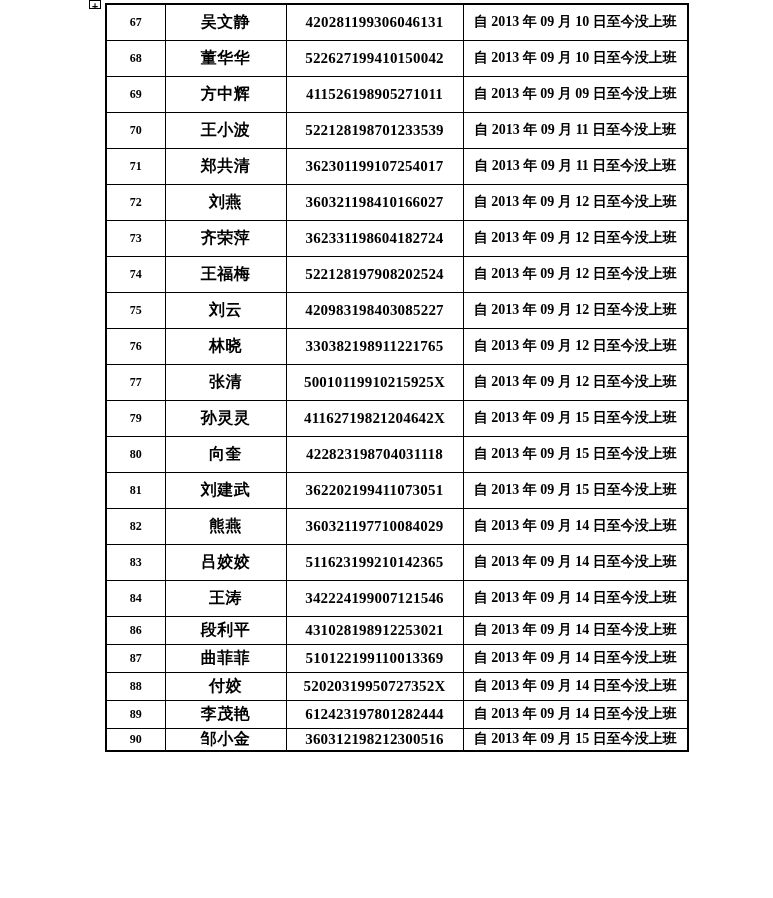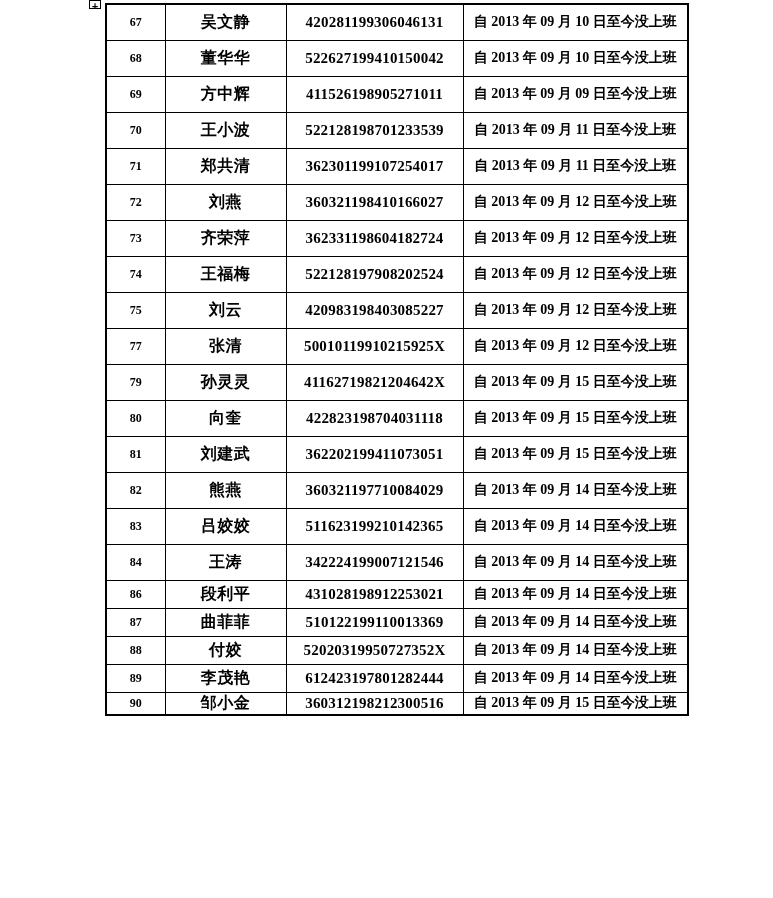--- a/index.html
+++ b/index.html
@@ -126,20 +126,26 @@
           <td class="col-id">522128197908202524</td>
           <td class="col-status">自 2013 年 09 月 12 日至今没上班</td>
         </tr>
         <tr class="tall">
           <td class="col-index">75</td>
           <td class="col-name">刘云</td>
           <td class="col-id">420983198403085227</td>
           <td class="col-status">自 2013 年 09 月 12 日至今没上班</td>
         </tr>
         <tr class="tall">
+          <td class="col-index">76</td>
+          <td class="col-name">林晓</td>
+          <td class="col-id">330382198911221765</td>
+          <td class="col-status">自 2013 年 09 月 12 日至今没上班</td>
+        </tr>
+        <tr class="tall">
           <td class="col-index">77</td>
           <td class="col-name">张清</td>
           <td class="col-id">50010119910215925X</td>
           <td class="col-status">自 2013 年 09 月 12 日至今没上班</td>
         </tr>
         <tr class="tall">
           <td class="col-index">79</td>
           <td class="col-name">孙灵灵</td>
           <td class="col-id">41162719821204642X</td>
           <td class="col-status">自 2013 年 09 月 15 日至今没上班</td>

